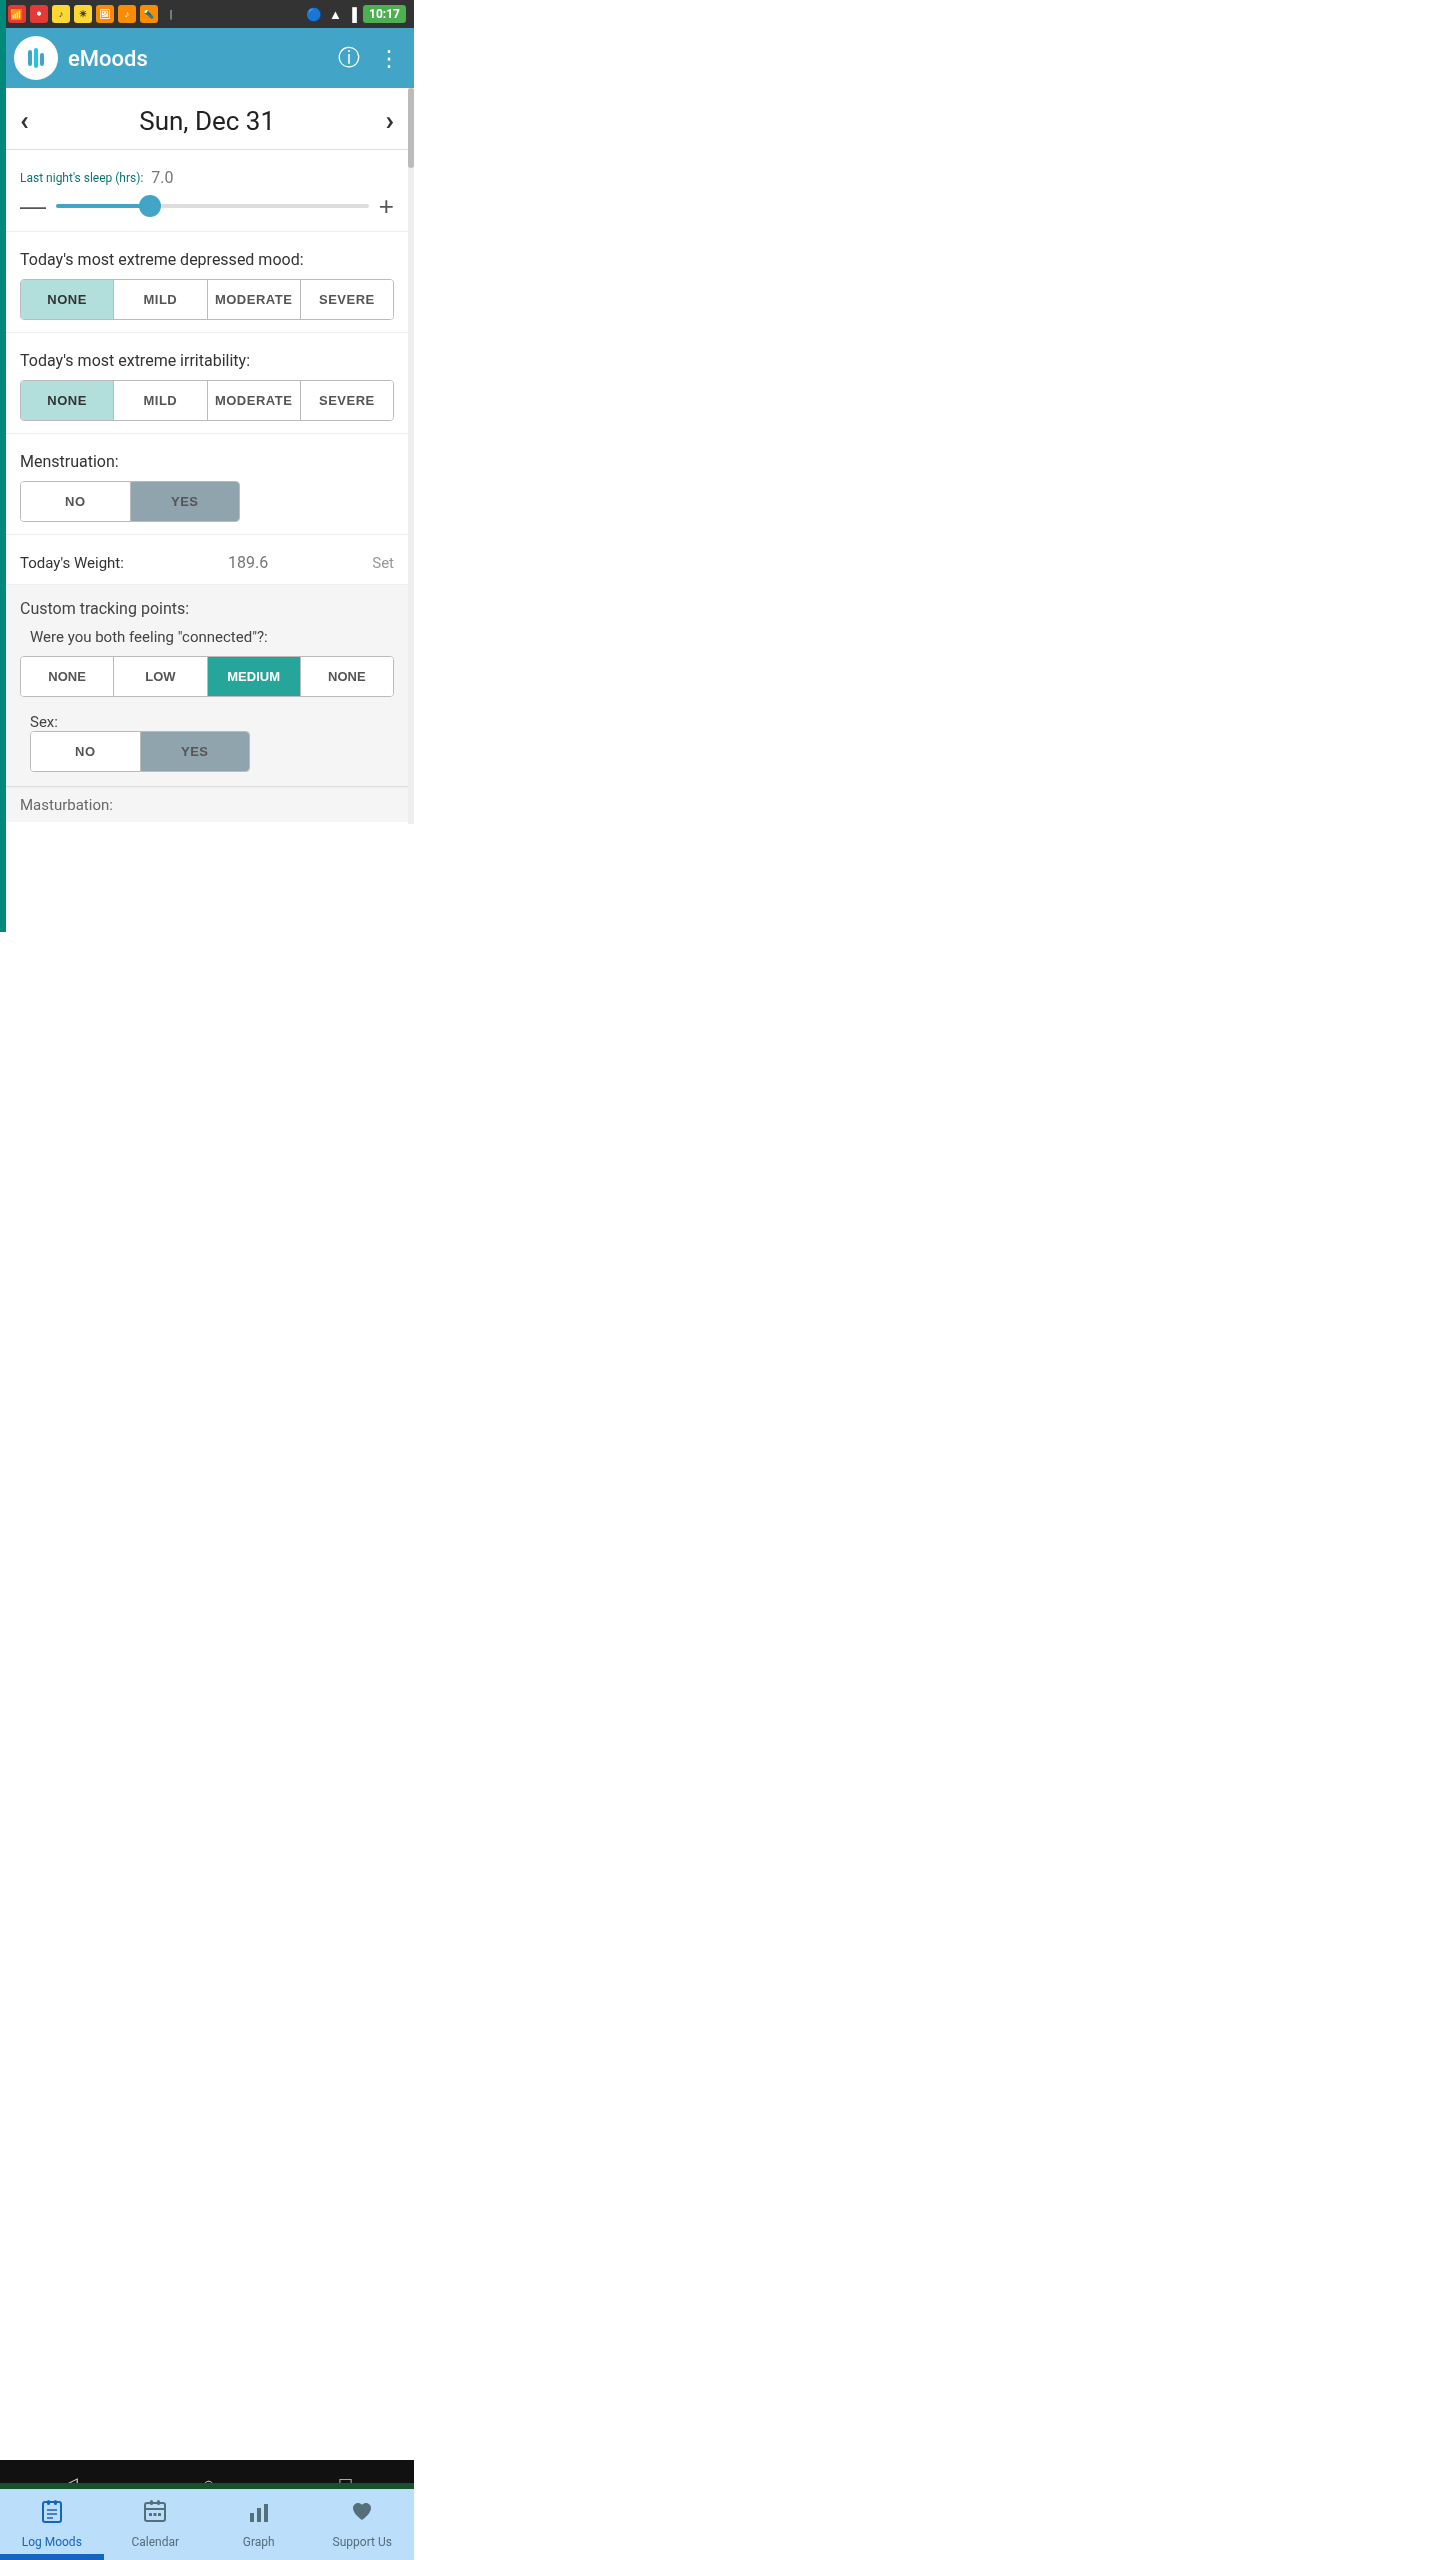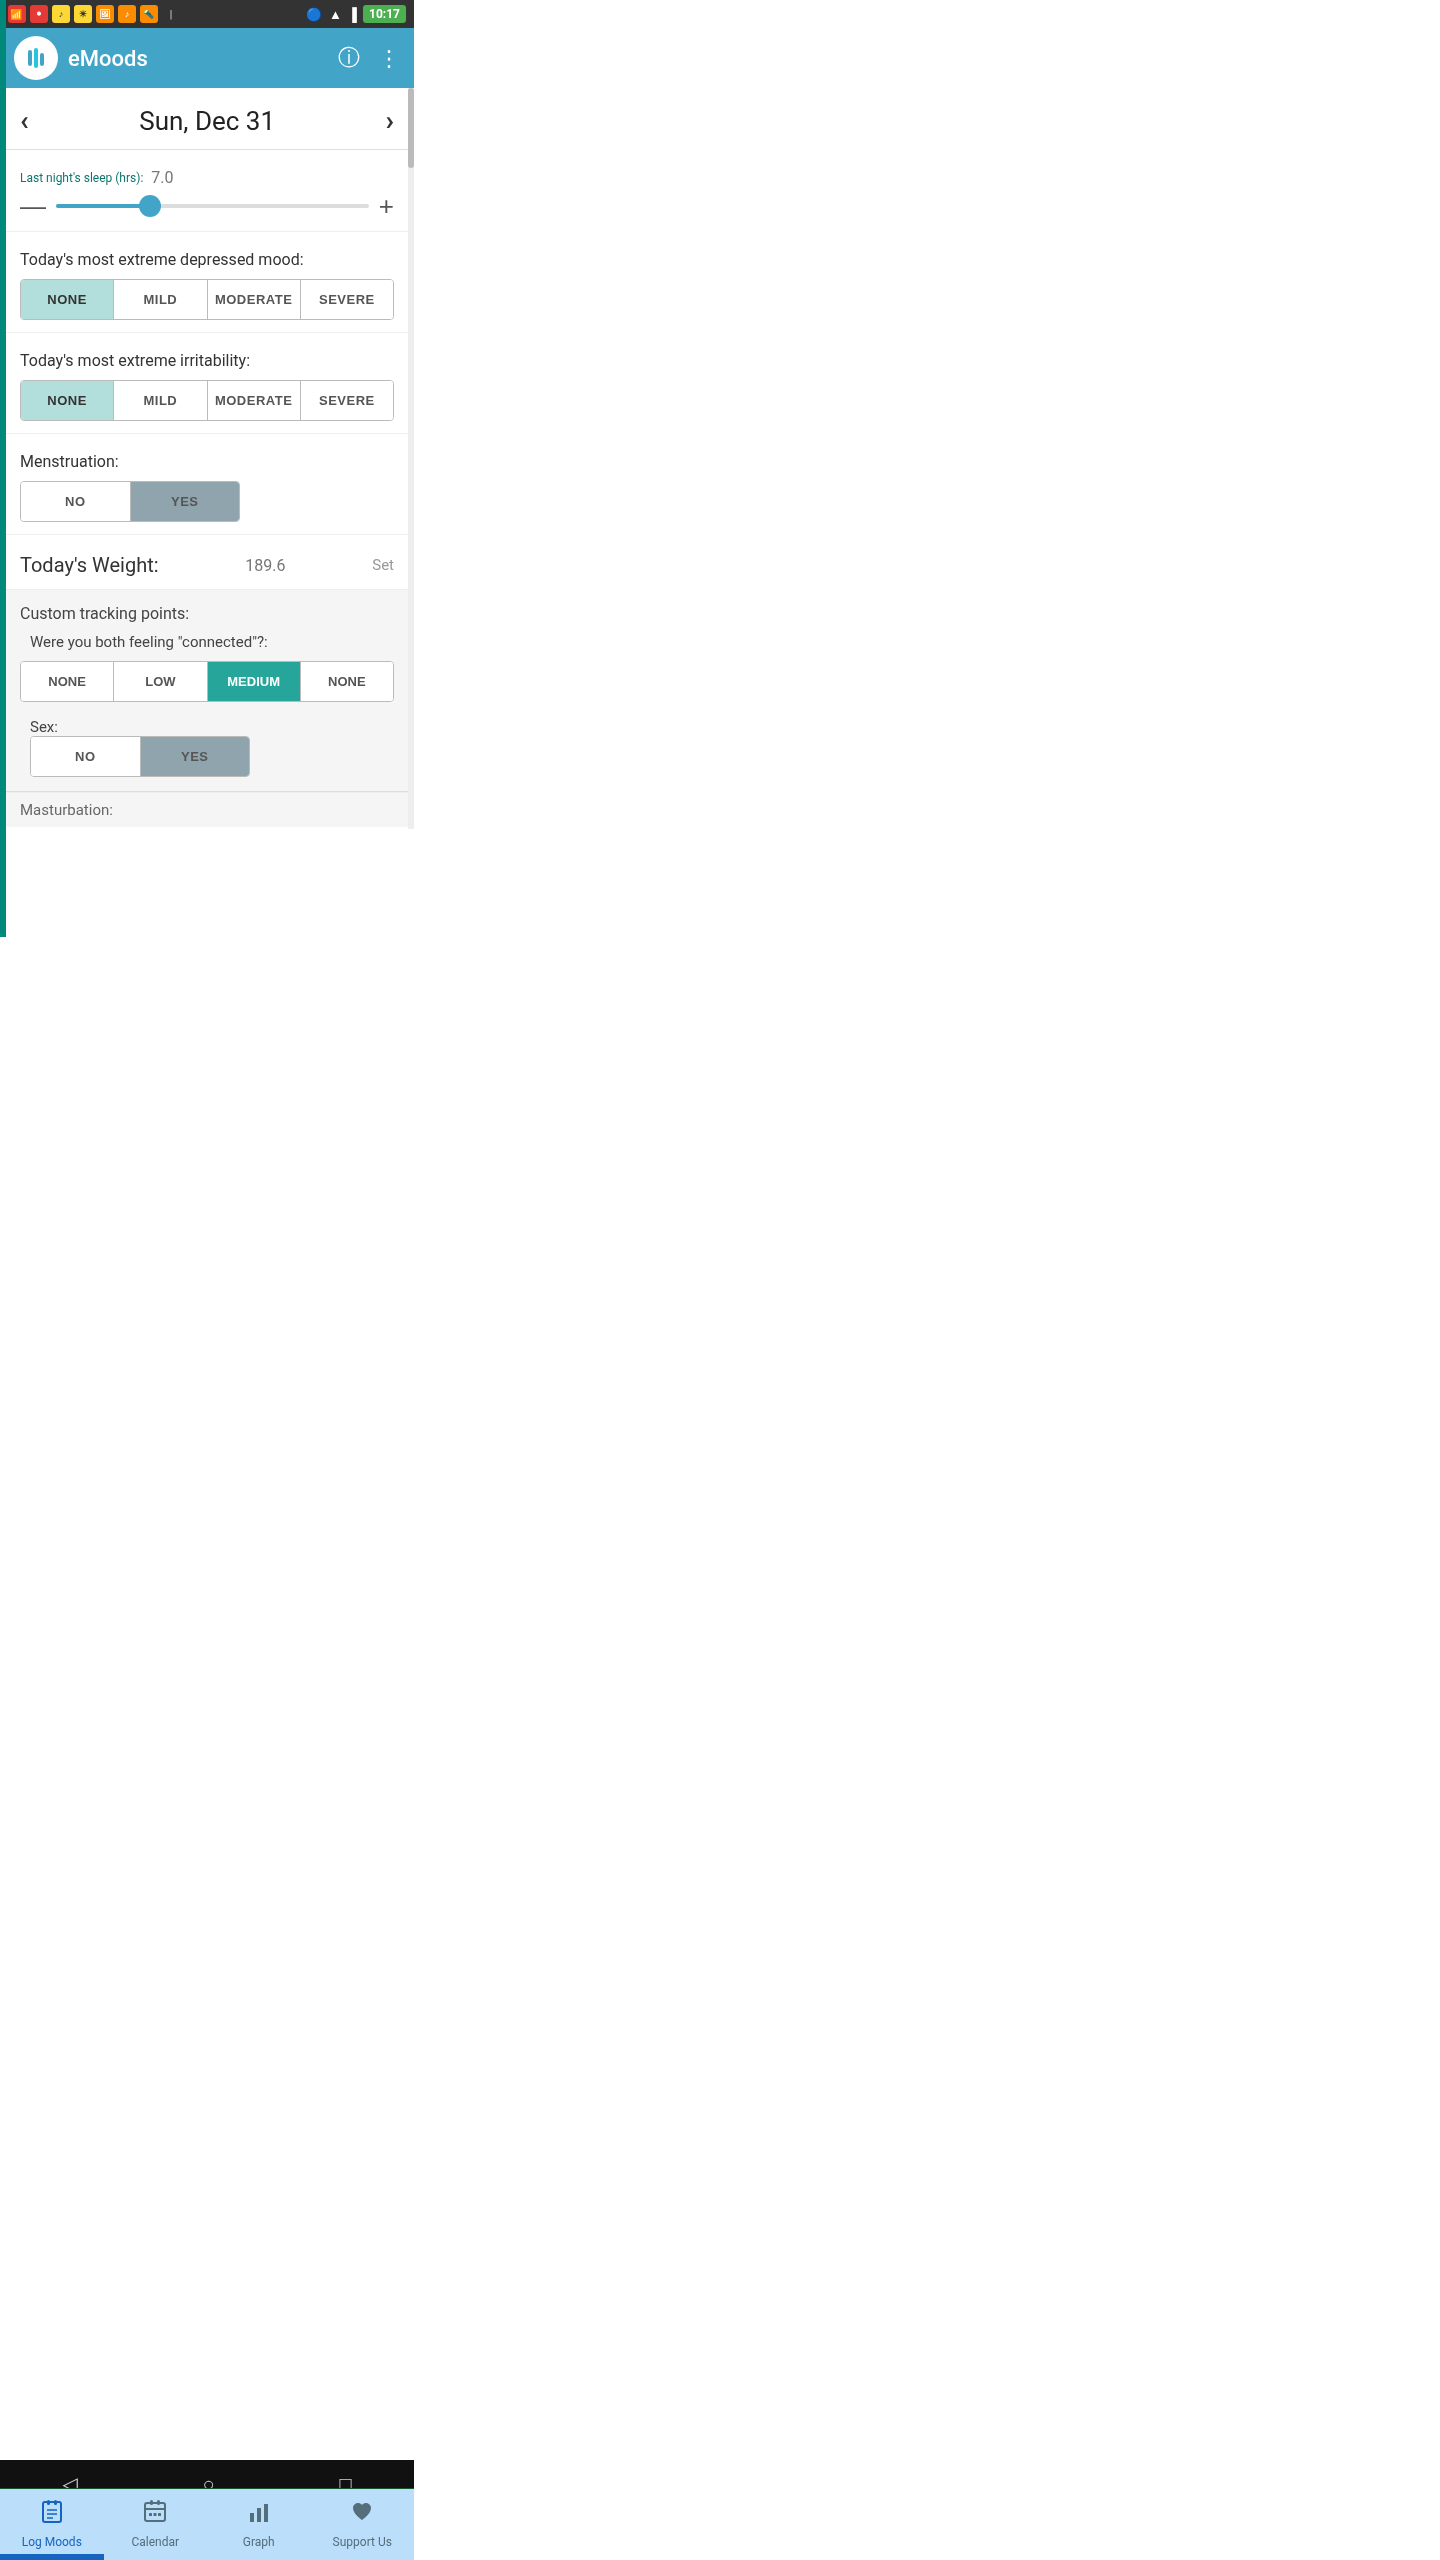--- a/index.html
+++ b/index.html
@@ -217,21 +217,21 @@
       color: #555;
     }
 
     
     .weight-row {
       display: flex;
       align-items: center;
       gap: 10px;
     }
     .weight-label {
-      font-size: 20px;
+      font-size: 15px;
       color: #333;
     }
     .weight-value {
       font-size: 16px;
       color: #777;
       flex: 1;
       text-align: center;
     }
     .weight-set {
       font-size: 15px;
@@ -300,21 +300,21 @@
     }
 
     
     .bottom-nav {
       position: fixed;
       bottom: 0;
       left: 0;
       width: 414px;
       background: #bbdefb;
       display: flex;
-      border-top: 1px solid #14532d;
+      border-top: 6px solid #14532d;
     }
     .bottom-nav-item {
       flex: 1;
       display: flex;
       flex-direction: column;
       align-items: center;
       padding: 10px 4px 8px;
       cursor: pointer;
     }
     .bottom-nav-item.active {

